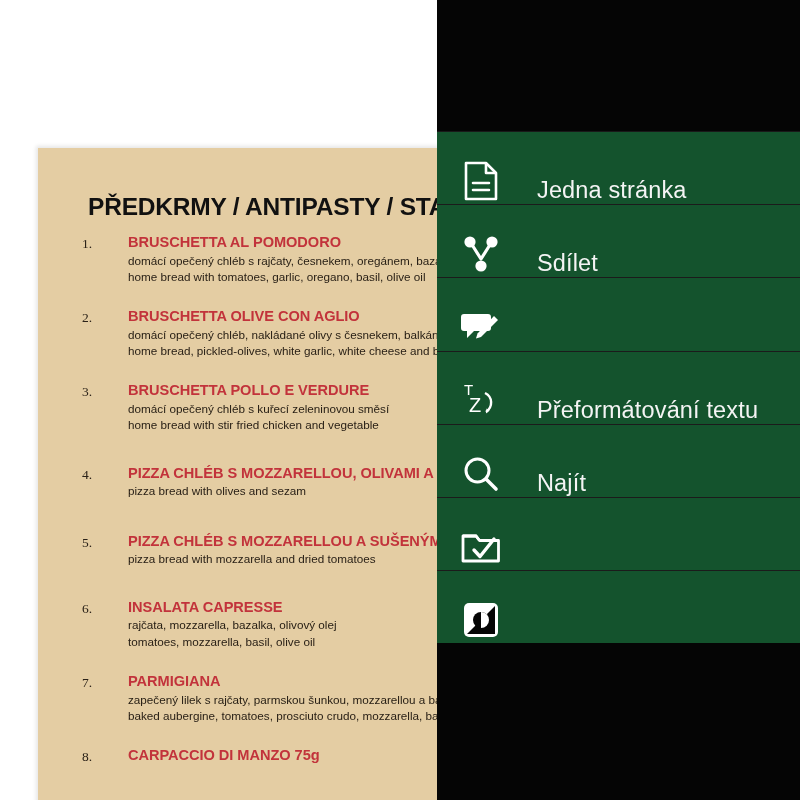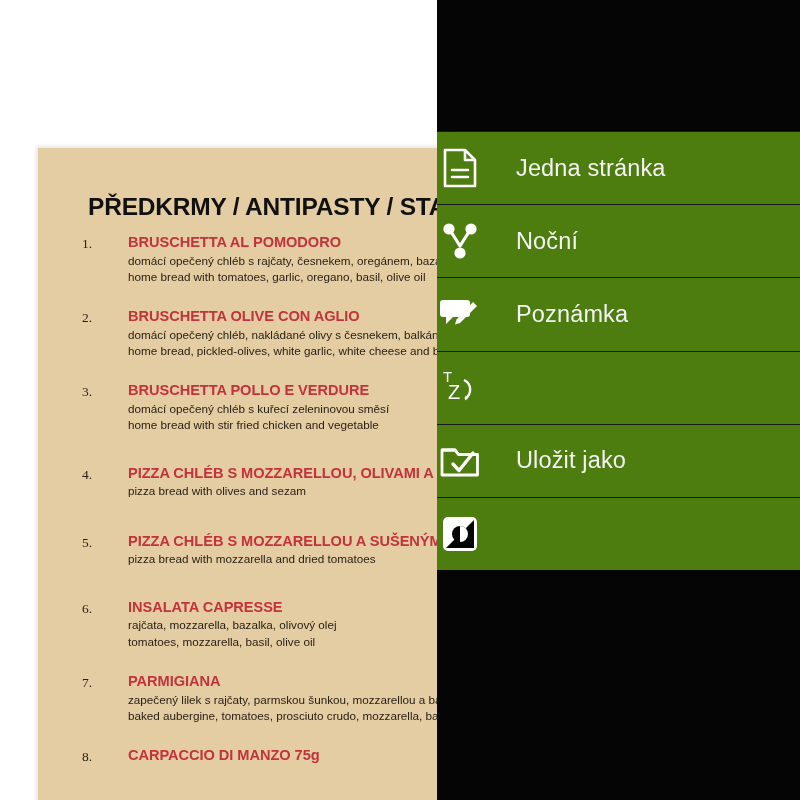--- a/index.html
+++ b/index.html
@@ -123,24 +123,25 @@
   }
 
   #menu-top-spacer {
     height: 131px;
   }
 
   .menu-row {
     position: relative;
     height: 73.2px;
     display: flex;
-    align-items: center;
+    align-items: flex-end;
     border-top: 1px solid #1b1b1b;
+    padding-left: 21px;
     box-sizing: border-box;
-    background: #4d7c0f;
+    background: #14532d;
   }
 
   .menu-row:first-of-type {
     border-top: 1px solid #191919;
   }
 
   .menu-icon {
     width: 46px;
     height: 46px;
     flex: 0 0 46px;
@@ -256,50 +257,58 @@
         </div>
         <div class="menu-row">
           <span class="menu-icon">
             <svg width="36" height="38" viewBox="0 0 36 38">
               <circle cx="7" cy="7" r="5.6" fill="currentColor"></circle>
               <circle cx="29" cy="7" r="5.6" fill="currentColor"></circle>
               <circle cx="18" cy="31" r="5.6" fill="currentColor"></circle>
               <path d="M9.5 10.5 L18 24 L26.5 10.5" fill="none" stroke="currentColor" stroke-width="3.2" stroke-linecap="round" stroke-linejoin="round"></path>
             </svg>
           </span>
-          <span class="menu-label">Noční</span>
+          <span class="menu-label">Sdílet</span>
         </div>
         <div class="menu-row">
           <span class="menu-icon">
             <svg width="40" height="36" viewBox="0 0 40 36">
               <path d="M3 4 h24 a3 3 0 0 1 3 3 v11 a3 3 0 0 1 -3 3 h-14 l-7 7 v-7 h-3 a3 3 0 0 1 -3 -3 v-11 a3 3 0 0 1 3 -3 z" fill="currentColor"></path>
               <path d="M33 6 L37 10 L20 27 L15 28.5 L16.5 23.5 Z" fill="currentColor"></path>
             </svg>
           </span>
-          <span class="menu-label">Poznámka</span>
         </div>
         <div class="menu-row">
           <span class="menu-icon">
             <svg width="38" height="40" viewBox="0 0 38 40">
               <text x="2" y="14" font-family="Liberation Sans, sans-serif" font-size="15" font-weight="400" fill="currentColor">T</text>
               <text x="7" y="31" font-family="Liberation Sans, sans-serif" font-size="20" font-weight="400" fill="currentColor">Z</text>
               <path d="M23 12 C31 16 31 26 24 31" fill="none" stroke="currentColor" stroke-width="2.4"></path>
               <path d="M27.5 29.5 L24 32.5 L24.5 27.5 Z" fill="currentColor"></path>
             </svg>
           </span>
+          <span class="menu-label">Přeformátování textu</span>
+        </div>
+        <div class="menu-row">
+          <span class="menu-icon">
+            <svg width="38" height="38" viewBox="0 0 38 38">
+              <circle cx="15.5" cy="15.5" r="11.5" fill="none" stroke="currentColor" stroke-width="3"></circle>
+              <path d="M24 24 L34 34" stroke="currentColor" stroke-width="3.6" stroke-linecap="round"></path>
+            </svg>
+          </span>
+          <span class="menu-label">Najít</span>
         </div>
         <div class="menu-row">
           <span class="menu-icon">
             <svg width="40" height="36" viewBox="0 0 40 36">
               <path d="M2 7 h13 l3.5 4.5 h19 V32 H2 Z" fill="none" stroke="currentColor" stroke-width="2.8" stroke-linejoin="round"></path>
               <path d="M2 7 h13 l3.5 4.5" fill="none" stroke="currentColor" stroke-width="2.8"></path>
               <path d="M13 21 L19 27.5 L33 10" fill="none" stroke="currentColor" stroke-width="3.4" stroke-linecap="round" stroke-linejoin="round"></path>
             </svg>
           </span>
-          <span class="menu-label">Uložit jako</span>
         </div>
         <div class="menu-row">
           <span class="menu-icon">
             <svg width="38" height="38" viewBox="0 0 38 38">
               <rect x="2" y="2" width="34" height="34" rx="5" fill="currentColor"></rect>
               <path d="M5 33 L33 5 L33 33 Z" fill="#050505"></path>
               <circle cx="19" cy="19" r="8" fill="#050505"></circle>
               <path d="M19 11 A8 8 0 0 1 19 27 Z" fill="currentColor"></path>
             </svg>
           </span>

